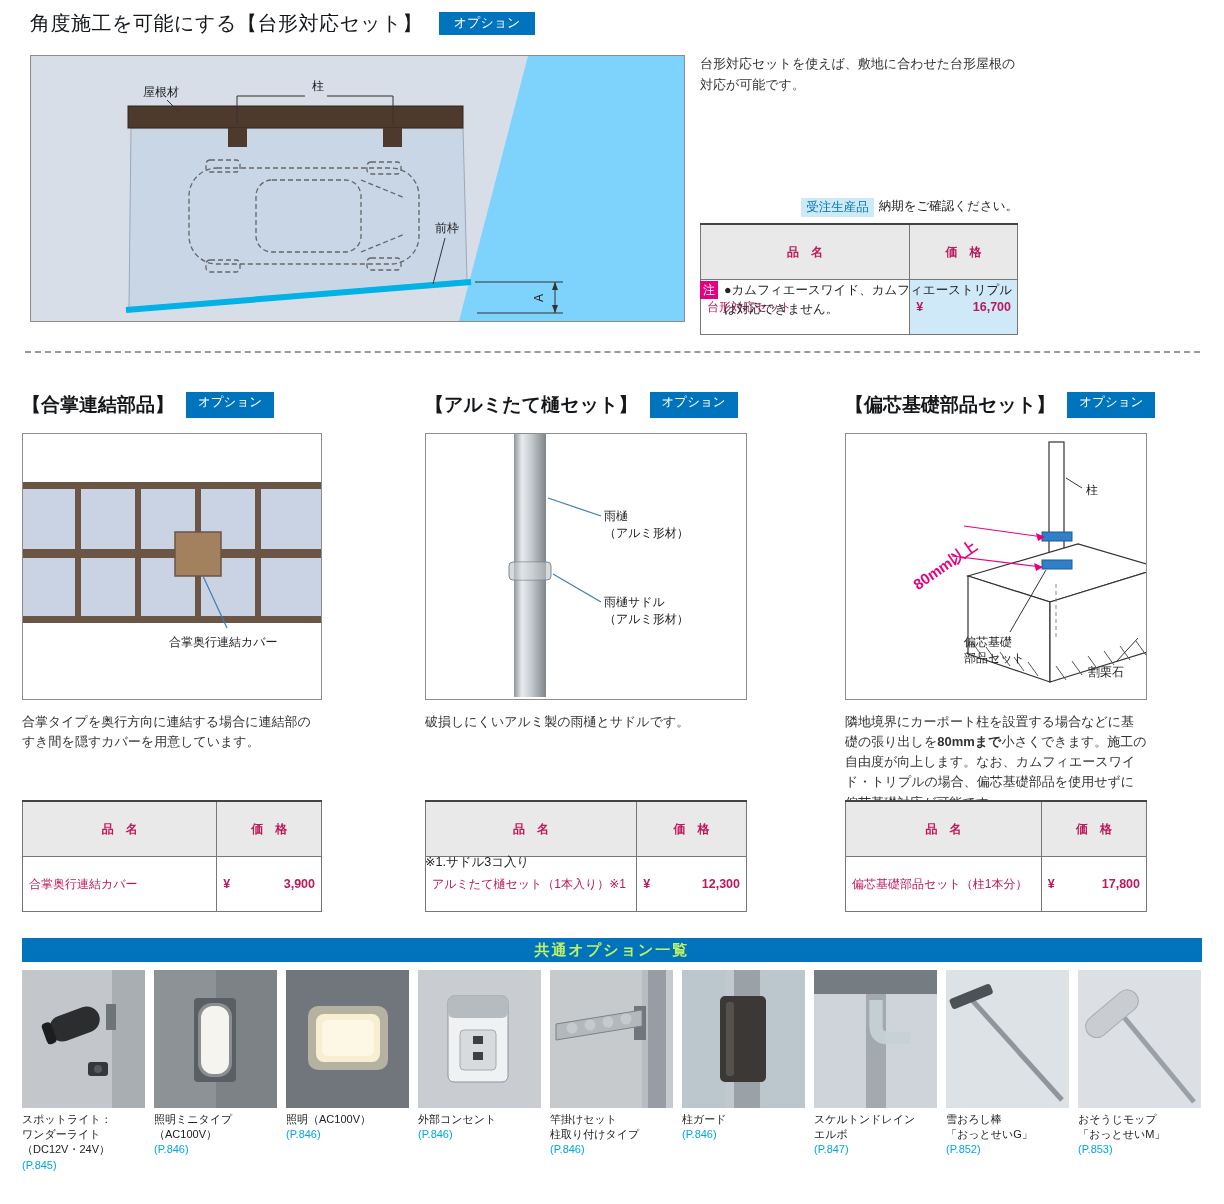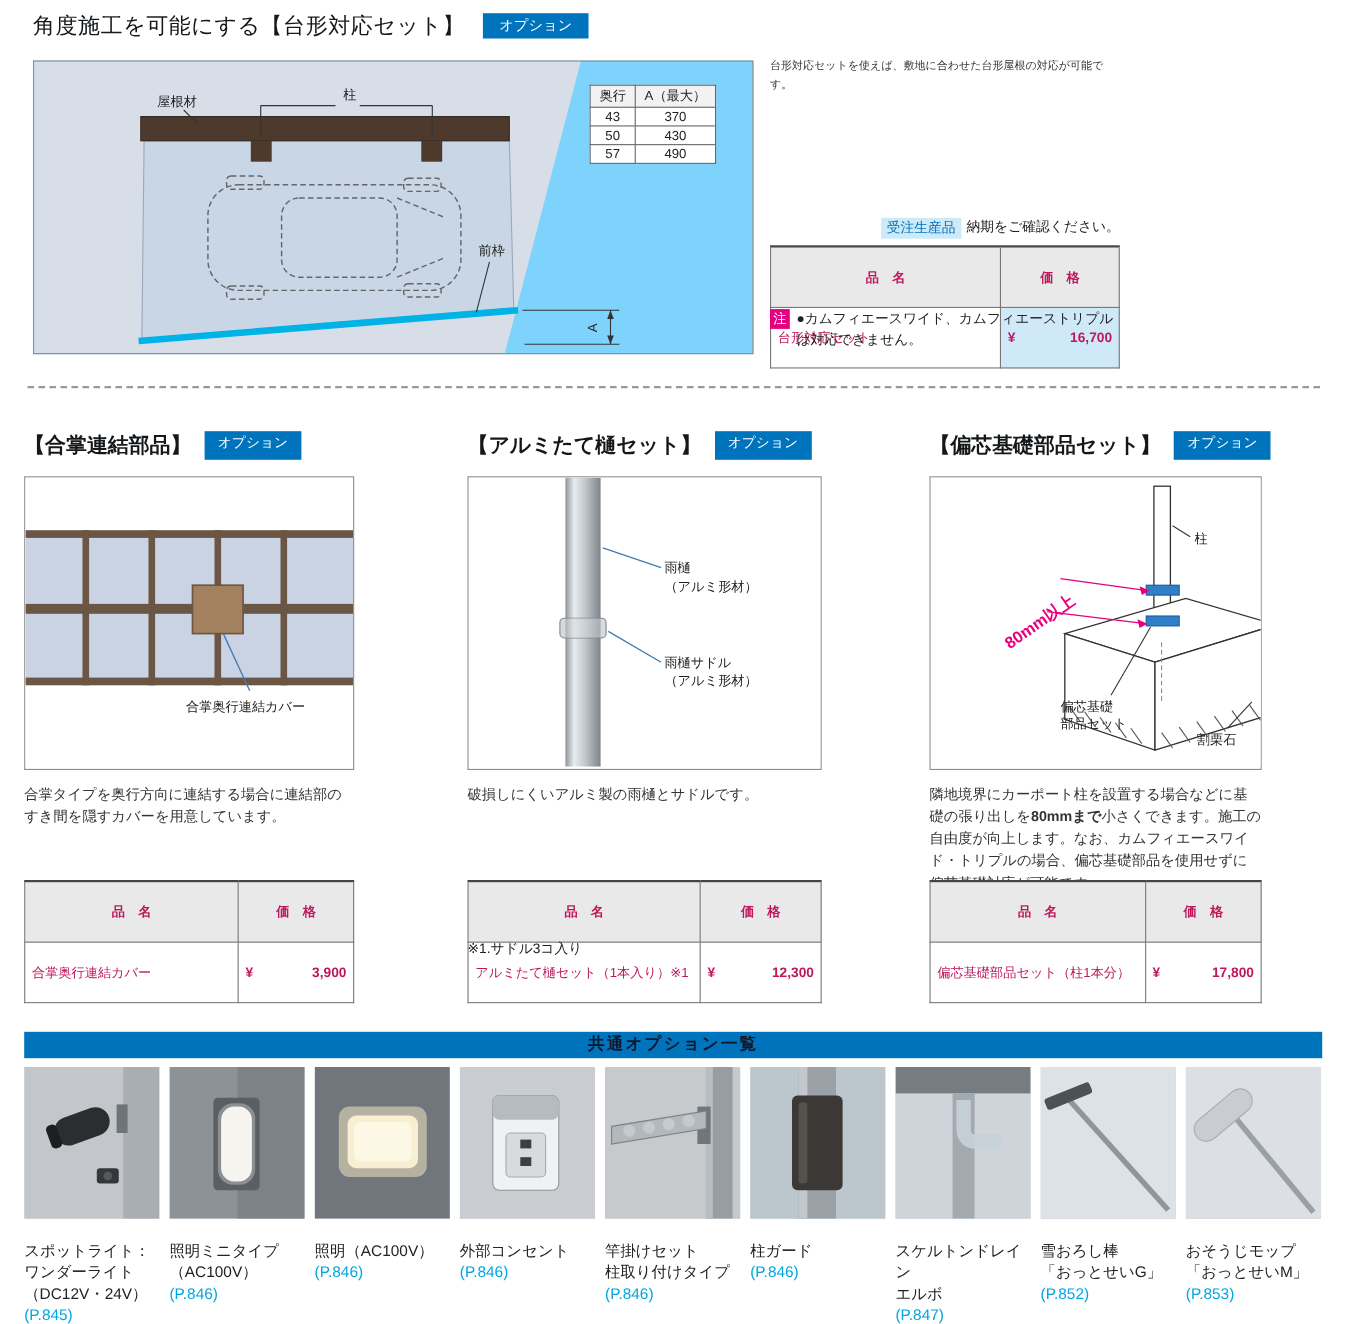--- a/index.html
+++ b/index.html
@@ -11,21 +11,21 @@
   .top-head{position:absolute;left:30px;top:10px;display:flex;align-items:center;gap:16px}
   .top-head h1{margin:0;font-size:20px;font-weight:normal;color:#15181b;letter-spacing:.5px}
   .opt-badge{background:#0073bd;color:#fff;font-size:13px;padding:3px 15px;line-height:1.25;white-space:nowrap}
 
   .main-diagram{position:absolute;left:30px;top:55px;width:653px;height:265px;border:1px solid #8c8c8c;background:#7dd3fc}
   .spec-table{position:absolute;left:505px;top:21px;border-collapse:collapse;font-size:12px;background:#fff}
   .spec-table th,.spec-table td{border:1px solid #666;padding:1px 8px;text-align:center;font-weight:normal;color:#222}
   .spec-table th{background:#f2f2f2}
 
   .top-right{position:absolute;left:700px;top:53px;width:318px;height:300px}
-  .top-right .desc{margin:0;font-size:10px;line-height:1.65;color:#333}
+  .top-right .desc{margin:0;font-size:13px;line-height:1.65;color:#333}
   .order-line{position:absolute;top:145px;right:0;display:flex;align-items:flex-start;gap:5px;font-size:12.5px;white-space:nowrap;color:#222}
   .order-badge{background:#cdeaf9;color:#0070ba;padding:1px 5px}
 
   .price-table{border-collapse:collapse;width:100%;font-size:12px;background:#fff}
   .price-table th,.price-table td{border:1px solid #777;height:22px;padding:16px 6px;color:#be185d}
   .price-table th{background:#e9e9e9;text-align:center;font-weight:bold;border-top:2px solid #444}
   .price-table td.pname{text-align:left}
   .yenline{display:flex;justify-content:space-between;font-weight:bold;font-size:12.5px}
   td.hl{background:#cfe9f8}
   .top-right .price-table{position:absolute;top:170px;left:0}
@@ -43,27 +43,27 @@
   .section.s3{left:845px;width:302px}
   .sec-head{display:flex;gap:12px}
   .sec-head h2{margin:0;font-size:19px;font-weight:bold;color:#15181b;white-space:nowrap}
   .sec-badge{background:#0073bd;color:#fff;font-size:12.5px;padding:2px 12px;white-space:nowrap}
   .sec-box{margin-top:15px;border:1px solid #8c8c8c;background:#fff;height:265px;position:relative;overflow:hidden}
   .sec-desc{margin:12px 0 0;font-size:13px;line-height:1.55;color:#333}
   .sec-table-wrap{position:absolute;top:408px;left:0;right:0}
   .sec-foot{position:absolute;top:462px;left:0;font-size:12.5px;color:#222}
 
   
-  .common-bar{position:absolute;left:22px;top:938px;width:1180px;height:24px;background:#0073bd;color:#0f172a;
+  .common-bar{position:absolute;left:22px;top:938px;width:1180px;height:24px;background:#0073bd;color:#bef264;
               font-size:15px;font-weight:bold;text-align:center;line-height:24px;letter-spacing:2px}
   .products{position:absolute;left:22px;top:970px;width:1180px;display:flex;gap:9px}
   .product{width:123px;flex:0 0 123px}
   .product .img{width:123px;height:138px;background:#cfd3d7;overflow:hidden}
   .product .img svg{display:block}
-  .caption{margin-top:20px;font-size:14px;line-height:1.38;color:#222}
+  .caption{margin-top:4px;font-size:11px;line-height:1.38;color:#222}
   .caption span{display:block}
   .page-ref{color:#00a7e1}
 </style>
 </head>
 <body>
 
 <div id="page">
 
   <div class="top-head">
     <h1>角度施工を可能にする【台形対応セット】</h1>
@@ -99,42 +99,20 @@
         <text x="404" y="176">前枠</text>
         <line x1="414" y1="182" x2="402" y2="228" stroke="#333"></line>
         <line x1="444" y1="226" x2="532" y2="226" stroke="#333"></line>
         <line x1="446" y1="257" x2="532" y2="257" stroke="#333"></line>
         <line x1="524" y1="226" x2="524" y2="257" stroke="#333"></line>
         <polygon points="524,226 521,234 527,234" fill="#333"></polygon>
         <polygon points="524,257 521,249 527,249" fill="#333"></polygon>
         <text x="512" y="246" transform="rotate(-90 512 246)">A</text>
       </g>
     </svg>
-    <table class="spec-table">
-      <thead>
-        <tr>
-          <th>奥行</th>
-          <th>A（最大）</th>
-        </tr>
-      </thead>
-      <tbody>
-        <tr>
-          <td>43</td>
-          <td>370</td>
-        </tr>
-        <tr>
-          <td>50</td>
-          <td>430</td>
-        </tr>
-        <tr>
-          <td>57</td>
-          <td>490</td>
-        </tr>
-      </tbody>
-    </table>
   </div>
 
   <div class="top-right">
     <p class="desc">台形対応セットを使えば、敷地に合わせた台形屋根の対応が可能です。</p>
     <div class="order-line">
       <span class="order-badge">受注生産品</span>
       <span>納期をご確認ください。</span>
     </div>
     <table class="price-table">
       <colgroup>

